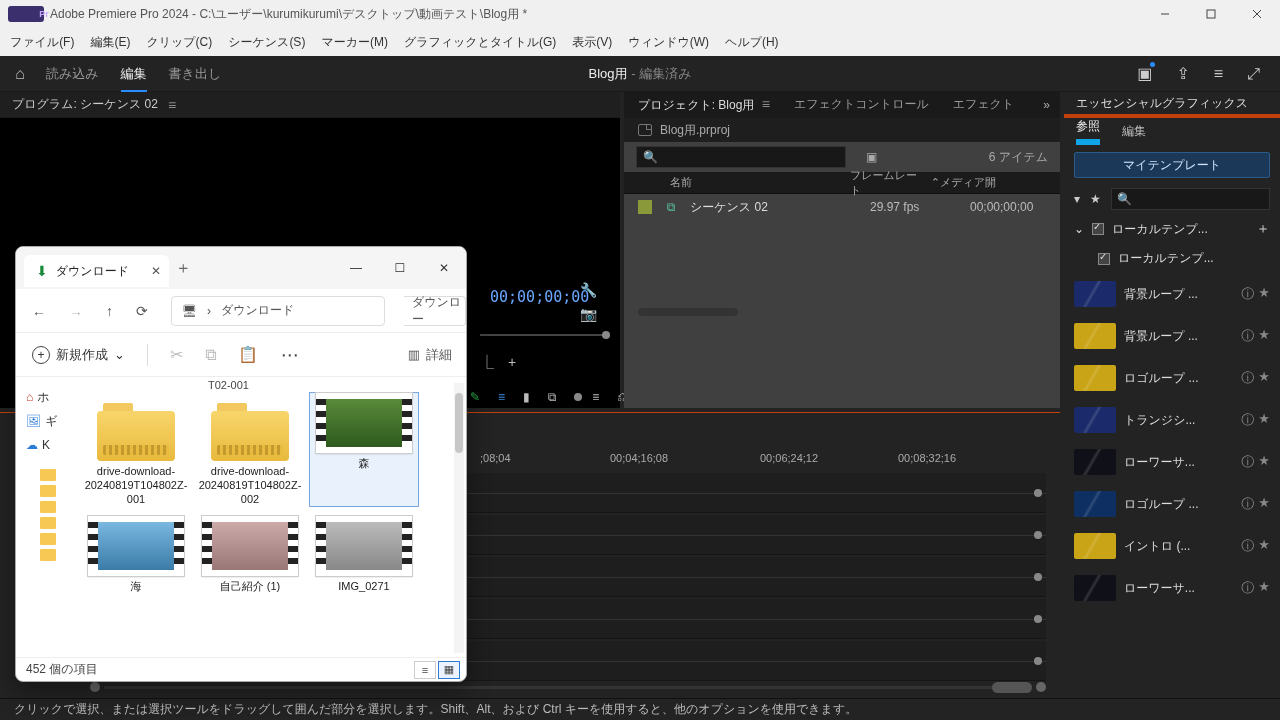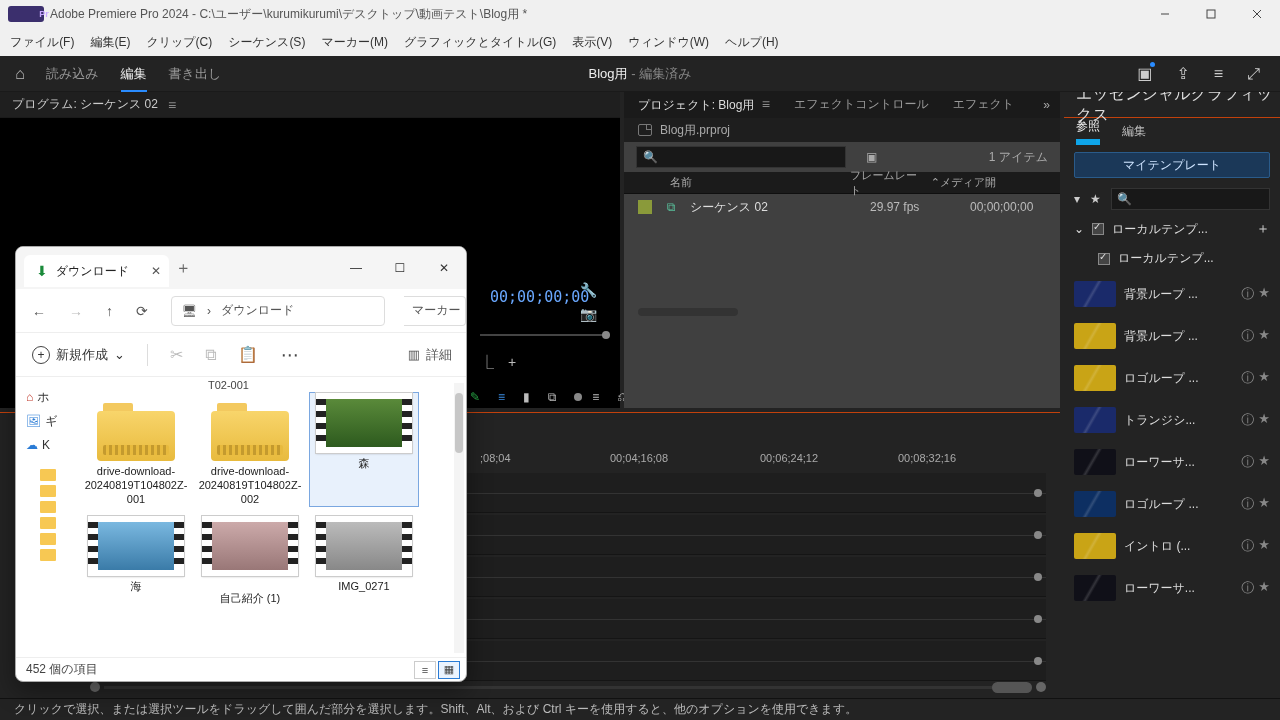--- a/index.html
+++ b/index.html
@@ -64,21 +64,21 @@
 .proj-row { height:26px; display:flex; align-items:center; padding-left:14px; gap:10px; font-size:12px; color:#ddd; }
 .proj-row .chip { width:14px; height:14px; background:#8a9a3a; }
 .proj-row .seq-icon { width:18px; height:14px; display:flex; align-items:center; justify-content:center; color:#58bf9a; }
 .proj-row .r-name { width:170px; }
 .proj-row .r-fps { width:90px; color:#bbb; }
 .proj-row .r-start { color:#bbb; }
 .proj-hscroll { position:absolute; left:14px; bottom:92px; width:100px; height:8px; background:#333; border-radius:4px; }
 
 
 .panel-eg { position:absolute; left:1064px; top:0; width:216px; bottom:0; background:#232323; overflow:hidden; }
-.eg-tabs { height:26px; display:flex; align-items:center; padding-left:12px; font-size:16px; color:#ddd; border-bottom:1px solid #c2410c; }
+.eg-tabs { height:26px; display:flex; align-items:center; padding-left:12px; font-size:12px; color:#ddd; border-bottom:4px solid #c2410c; }
 .eg-sub { height:26px; display:flex; align-items:center; gap:22px; padding-left:12px; font-size:12px; color:#bbb; }
 .eg-sub .active { color:#eee; border-bottom:6px solid #0ea5e9; padding-bottom:4px; }
 .eg-btn { margin:8px 10px 6px 10px; height:26px; background:#1b3858; border:1px solid #2a5b8a; display:flex; align-items:center; justify-content:center; color:#cfe4ff; font-size:12px; border-radius:2px; }
 .eg-filter { height:30px; display:flex; align-items:center; gap:10px; padding:0 10px; color:#ccc; }
 .eg-filter .sbox { flex:1; height:22px; background:#181818; border:1px solid #333; display:flex; align-items:center; padding-left:6px; color:#888; }
 .eg-folder { display:flex; align-items:center; gap:8px; padding:6px 10px; color:#ddd; font-size:12px; }
 .eg-folder .cb { width:12px; height:12px; border:1px solid #888; background:#444; position:relative; }
 .eg-folder .cb::after { content:"✓"; position:absolute; top:-3px; left:0; font-size:10px; color:#ddd; }
 .eg-folder.sub { padding-left:34px; }
 .eg-folder .add { margin-left:auto; color:#ccc; font-size:14px; }
@@ -255,21 +255,21 @@
       <span>エフェクト</span>
       <span class="more-tabs">»</span>
     </div>
     <div class="proj-file">
       <div class="ficon"></div>
       <span>Blog用.prproj</span>
     </div>
     <div class="searchrow">
       <div class="sbox">🔍</div>
       <span class="bin">▣</span>
-      <span class="count">1 アイテム</span>
+      <span class="count">6 アイテム</span>
     </div>
     <div class="proj-cols">
       <span class="c-name">名前</span>
       <span class="c-fps">
           <span>フレームレート</span> 
           <span>⌃</span>
         </span>
       <span>メディア開</span>
     </div>
     <div class="proj-row">
@@ -465,21 +465,21 @@
   <div class="ex-nav">
     <span>←</span>
     <span class="dim">→</span>
     <span>↑</span>
     <span>⟳</span>
     <div class="ex-crumb">
       <span>🖥</span>
       <span>›</span>
       <span>ダウンロード</span>
     </div>
-    <div class="right-crumb">マーカー</div>
+    <div class="right-crumb">ダウンロー</div>
   </div>
   <div class="ex-tools">
     <div class="newbtn">
         <span class="plus">+</span>
         <span>新規作成</span> 
         <span>⌄</span>
       </div>
     <div class="sep"></div>
     <span class="grey">✂</span>
     <span class="grey">⧉</span>
@@ -534,21 +534,21 @@
           <div class="ex-item sel">
             <div class="video-thumb" style="background: linear-gradient(rgb(90, 138, 58), rgb(45, 90, 30));"></div>
             <div style="margin-top: 4px; line-height: 1.25;">森</div>
           </div>
           <div class="ex-item">
             <div class="video-thumb" style="background: linear-gradient(rgb(122, 184, 224), rgb(58, 123, 168));"></div>
             <div style="margin-top: 4px; line-height: 1.25;">海</div>
           </div>
           <div class="ex-item">
             <div class="video-thumb" style="background: linear-gradient(rgb(204, 170, 170), rgb(153, 119, 119));"></div>
-            <div style="margin-top: 16px; line-height: 1.25;">自己紹介 (1)</div>
+            <div style="margin-top: 4px; line-height: 1.25;">自己紹介 (1)</div>
           </div>
           <div class="ex-item">
             <div class="video-thumb" style="background: linear-gradient(rgb(187, 187, 187), rgb(136, 136, 136));"></div>
             <div style="margin-top: 4px; line-height: 1.25;">IMG_0271</div>
           </div>
         </div>
     </div>
   </div>
   <div class="ex-scroll">
       <div class="th"></div>

